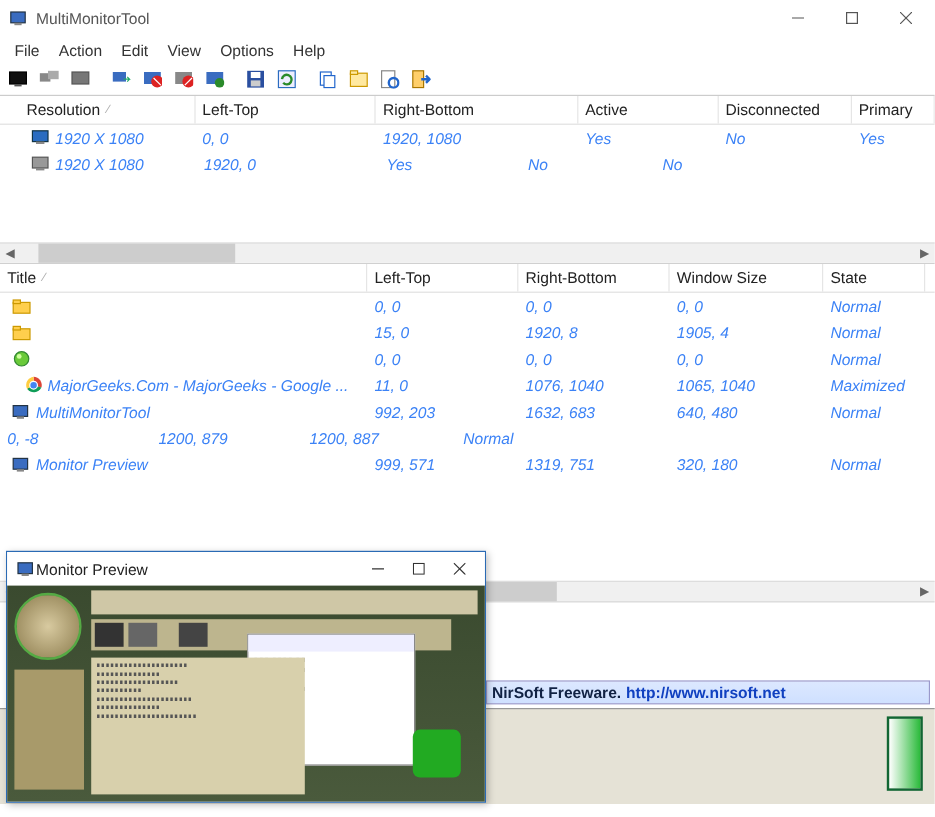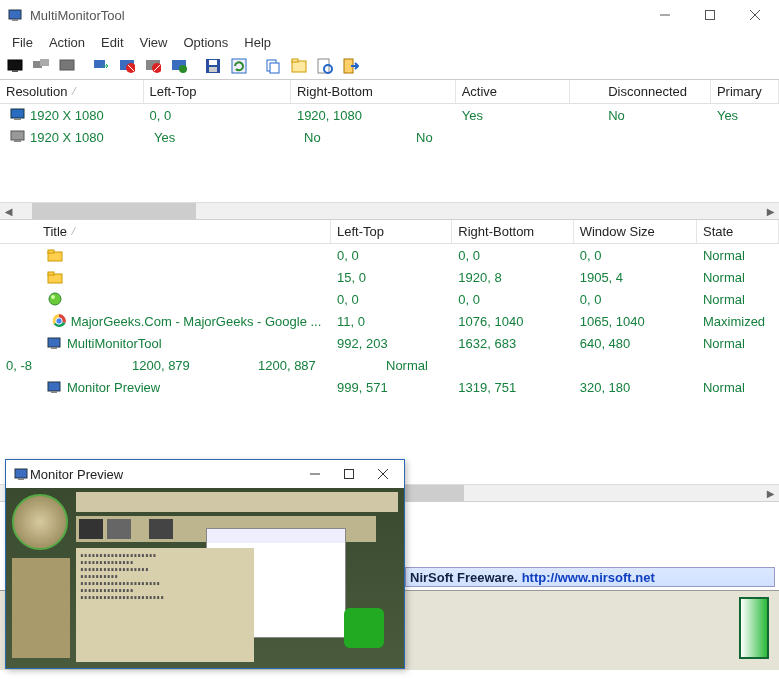--- a/index.html
+++ b/index.html
@@ -23,33 +23,33 @@
 
 
 .panel { border-bottom: 1px solid #d0d0d0; position: relative; }
 .panel.top { height: 140px; }
 .panel.bottom { height: 282px; }
 .table-header { display: flex; background: #fff; border-bottom: 1px solid #e0e0e0; height: 24px; align-items: center; }
 .th { padding: 0 6px; border-right: 1px solid #e5e5e5; color: #222; height: 100%; display: flex; align-items: center; overflow: hidden; white-space: nowrap; }
 .th .sort { color: #aaa; margin-left: 6px; font-size: 10px; }
 .rows { overflow: hidden; }
 .row { display: flex; height: 22px; align-items: center; }
-.td { padding: 0 6px; overflow: hidden; white-space: nowrap; text-overflow: ellipsis; color: #15803d; }
+.td { padding: 0 6px; overflow: hidden; white-space: nowrap; text-overflow: ellipsis; color: #3b82f6; font-style: italic; }
 .row-icon { width: 16px; height: 16px; margin-left: 4px; margin-right: 4px; flex-shrink: 0; }
 
 
-.top .c0 { width: 148px; }
+.top .c0 { width: 148px; margin-left: 16px; }
 .top .c1 { width: 152px; }
 .top .c2 { width: 170px; }
 .top .c3 { width: 118px; }
-.top .c4 { width: 112px; margin-left: 32px; }
+.top .c4 { width: 112px; }
 .top .c5 { width: 70px; }
 
 
-.bottom .c0 { width: 306px; margin-left: 37px; }
+.bottom .c0 { width: 306px; }
 .bottom .c1 { width: 126px; }
 .bottom .c2 { width: 126px; }
 .bottom .c3 { width: 128px; }
 .bottom .c4 { width: 85px; }
 
 
 .hscroll { height: 17px; background: #f0f0f0; display: flex; align-items: center; border-top: 1px solid #ddd; }
 .hscroll .arrow { width: 17px; height: 17px; display: flex; align-items: center; justify-content: center; color: #666; font-size: 10px; }
 .hscroll .track { flex: 1; height: 100%; position: relative; }
 .hscroll .thumb { position: absolute; height: 100%; background: #cdcdcd; }
@@ -229,20 +229,21 @@
       <div class="row">
         <div class="td c0" style="display: flex; align-items: center;">
           <span class="row-icon">
             <svg width="16" height="16">
               <rect x="1" y="2" width="13" height="9" fill="#999" stroke="#555"></rect>
               <rect x="4" y="11" width="7" height="2" fill="#888"></rect>
             </svg>
           </span>
           <span>1920 X 1080</span>
         </div>
+        <div class="td c1">1920, 0</div>
         <div class="td c3">Yes</div>
         <div class="td c4">No</div>
         <div class="td c5">No</div>
       </div>
     </div>
   <div class="hscroll" style="position:absolute;bottom:0;left:0;right:0;">
     <div class="arrow">◀</div>
     <div class="track">
         <div class="thumb" id="mon-thumb" style="left: 2%; width: 22%;"></div>
       </div>

